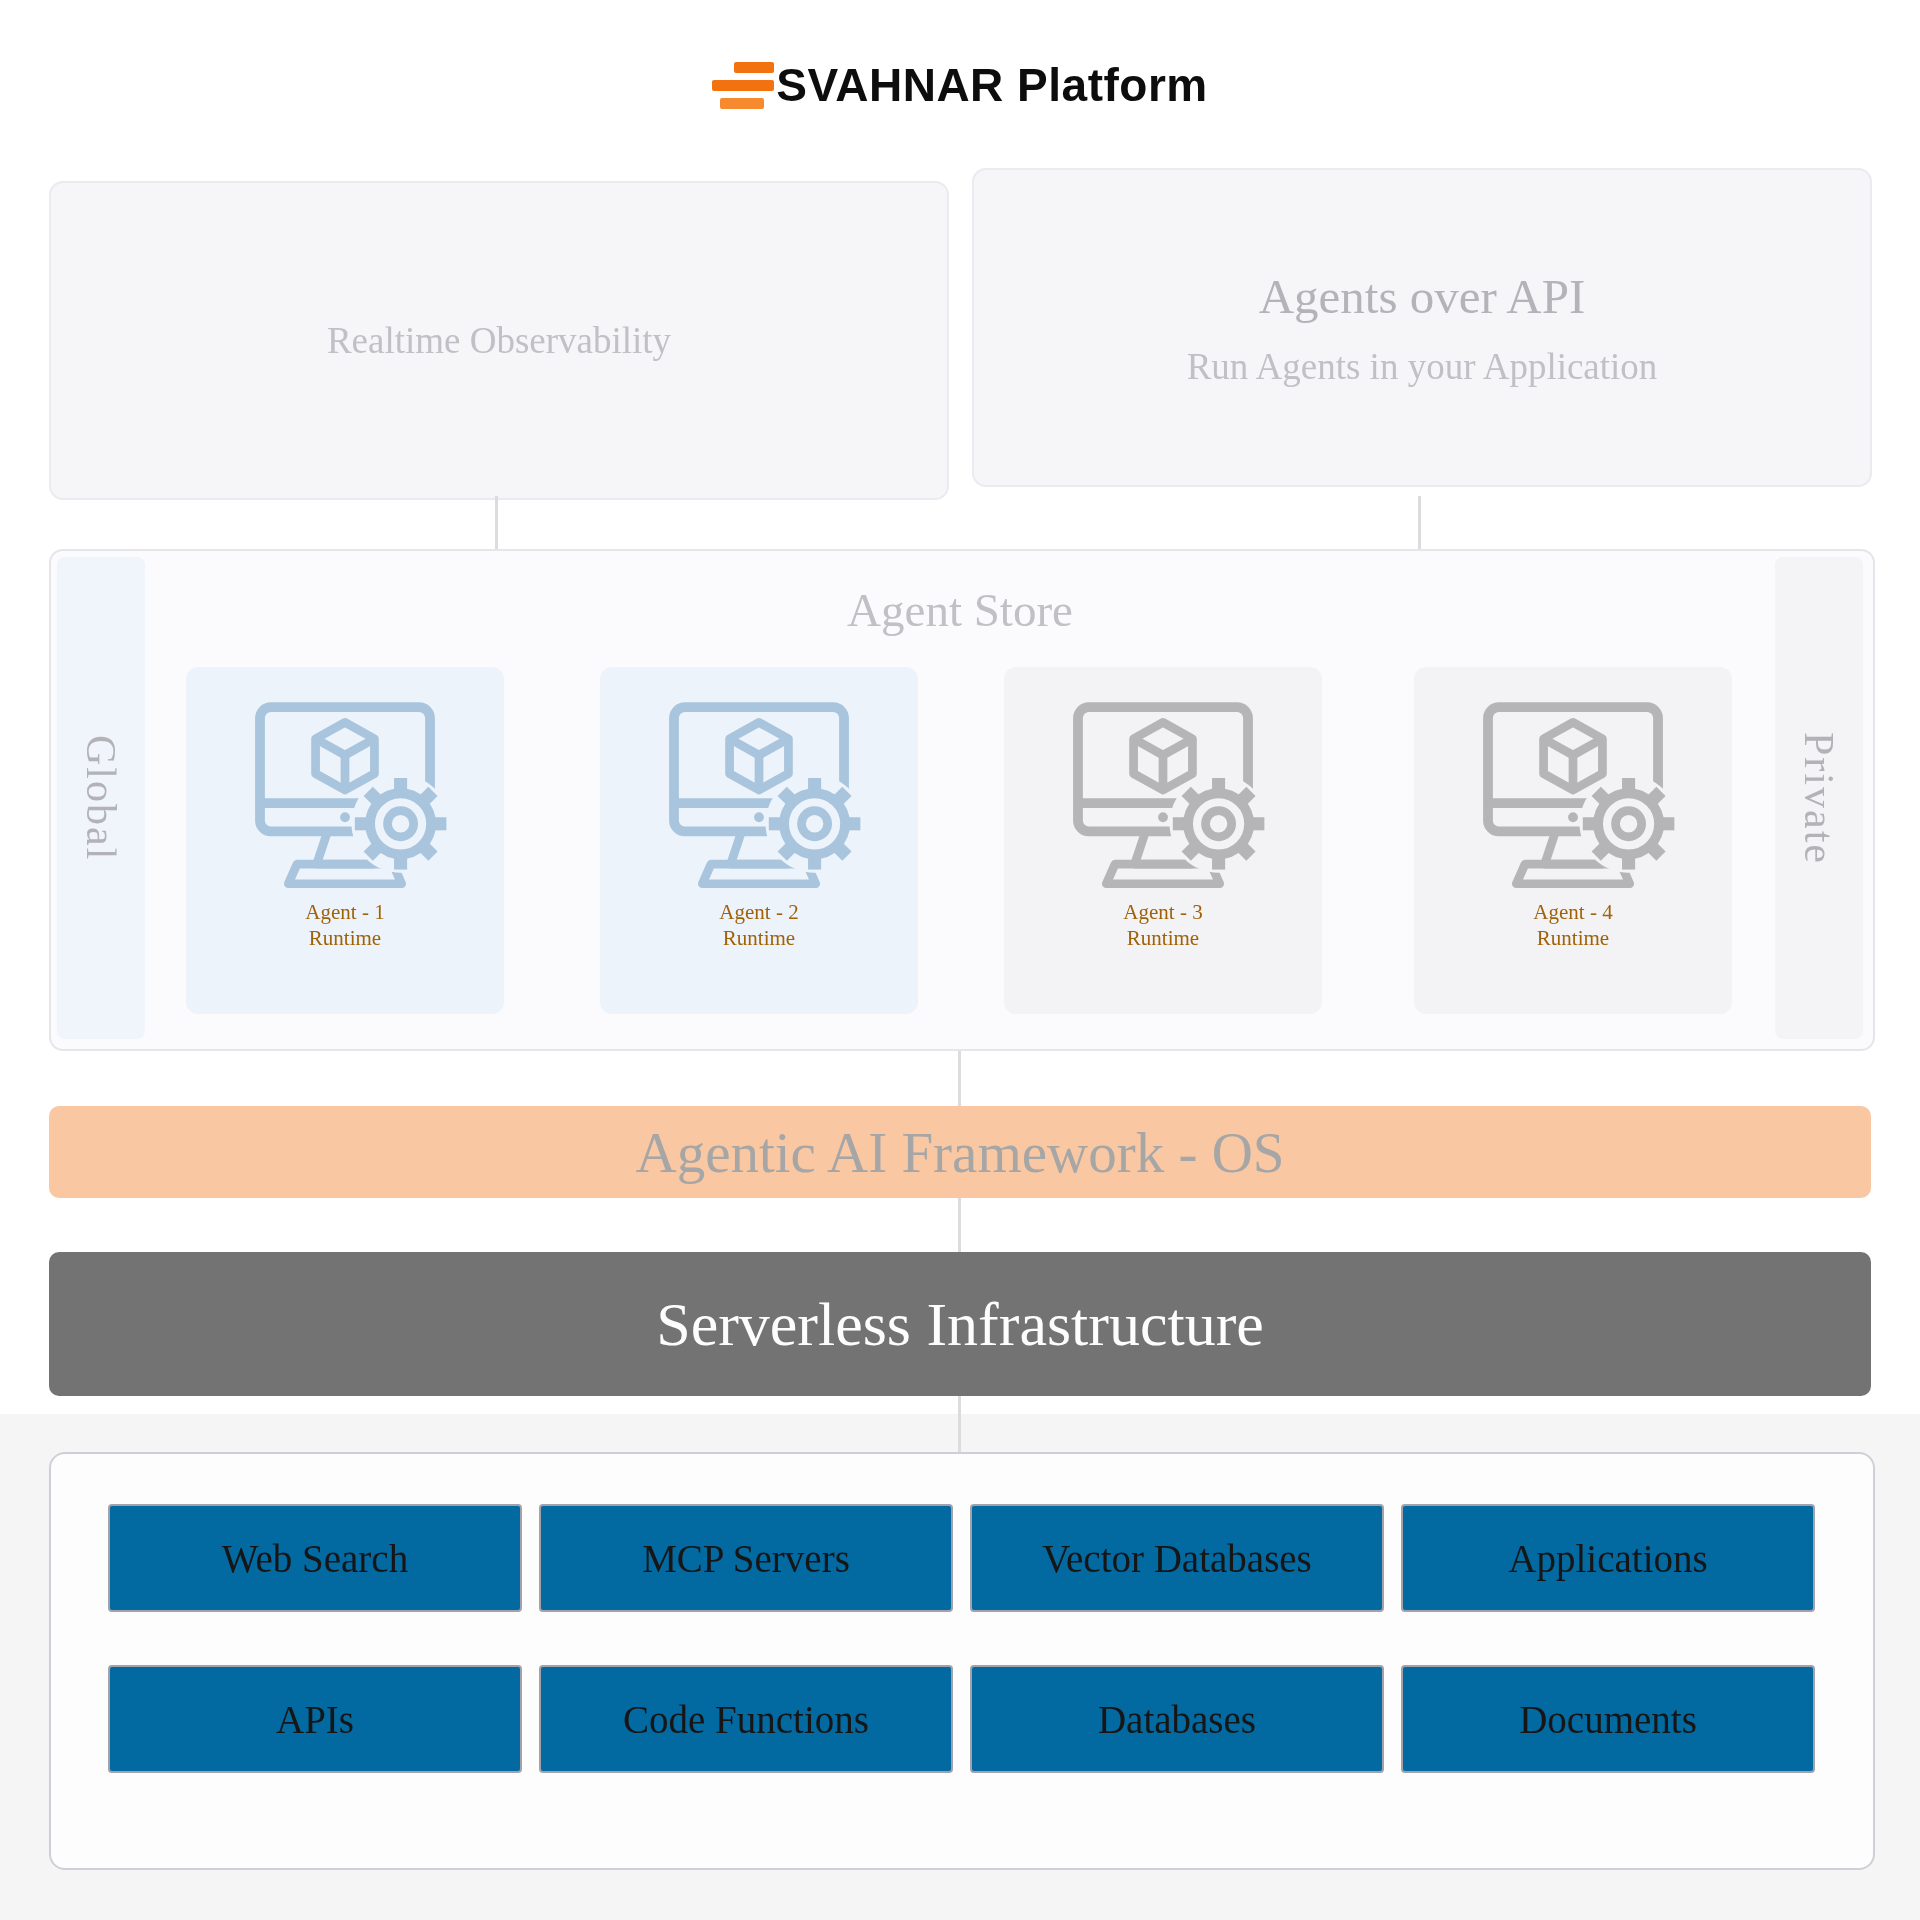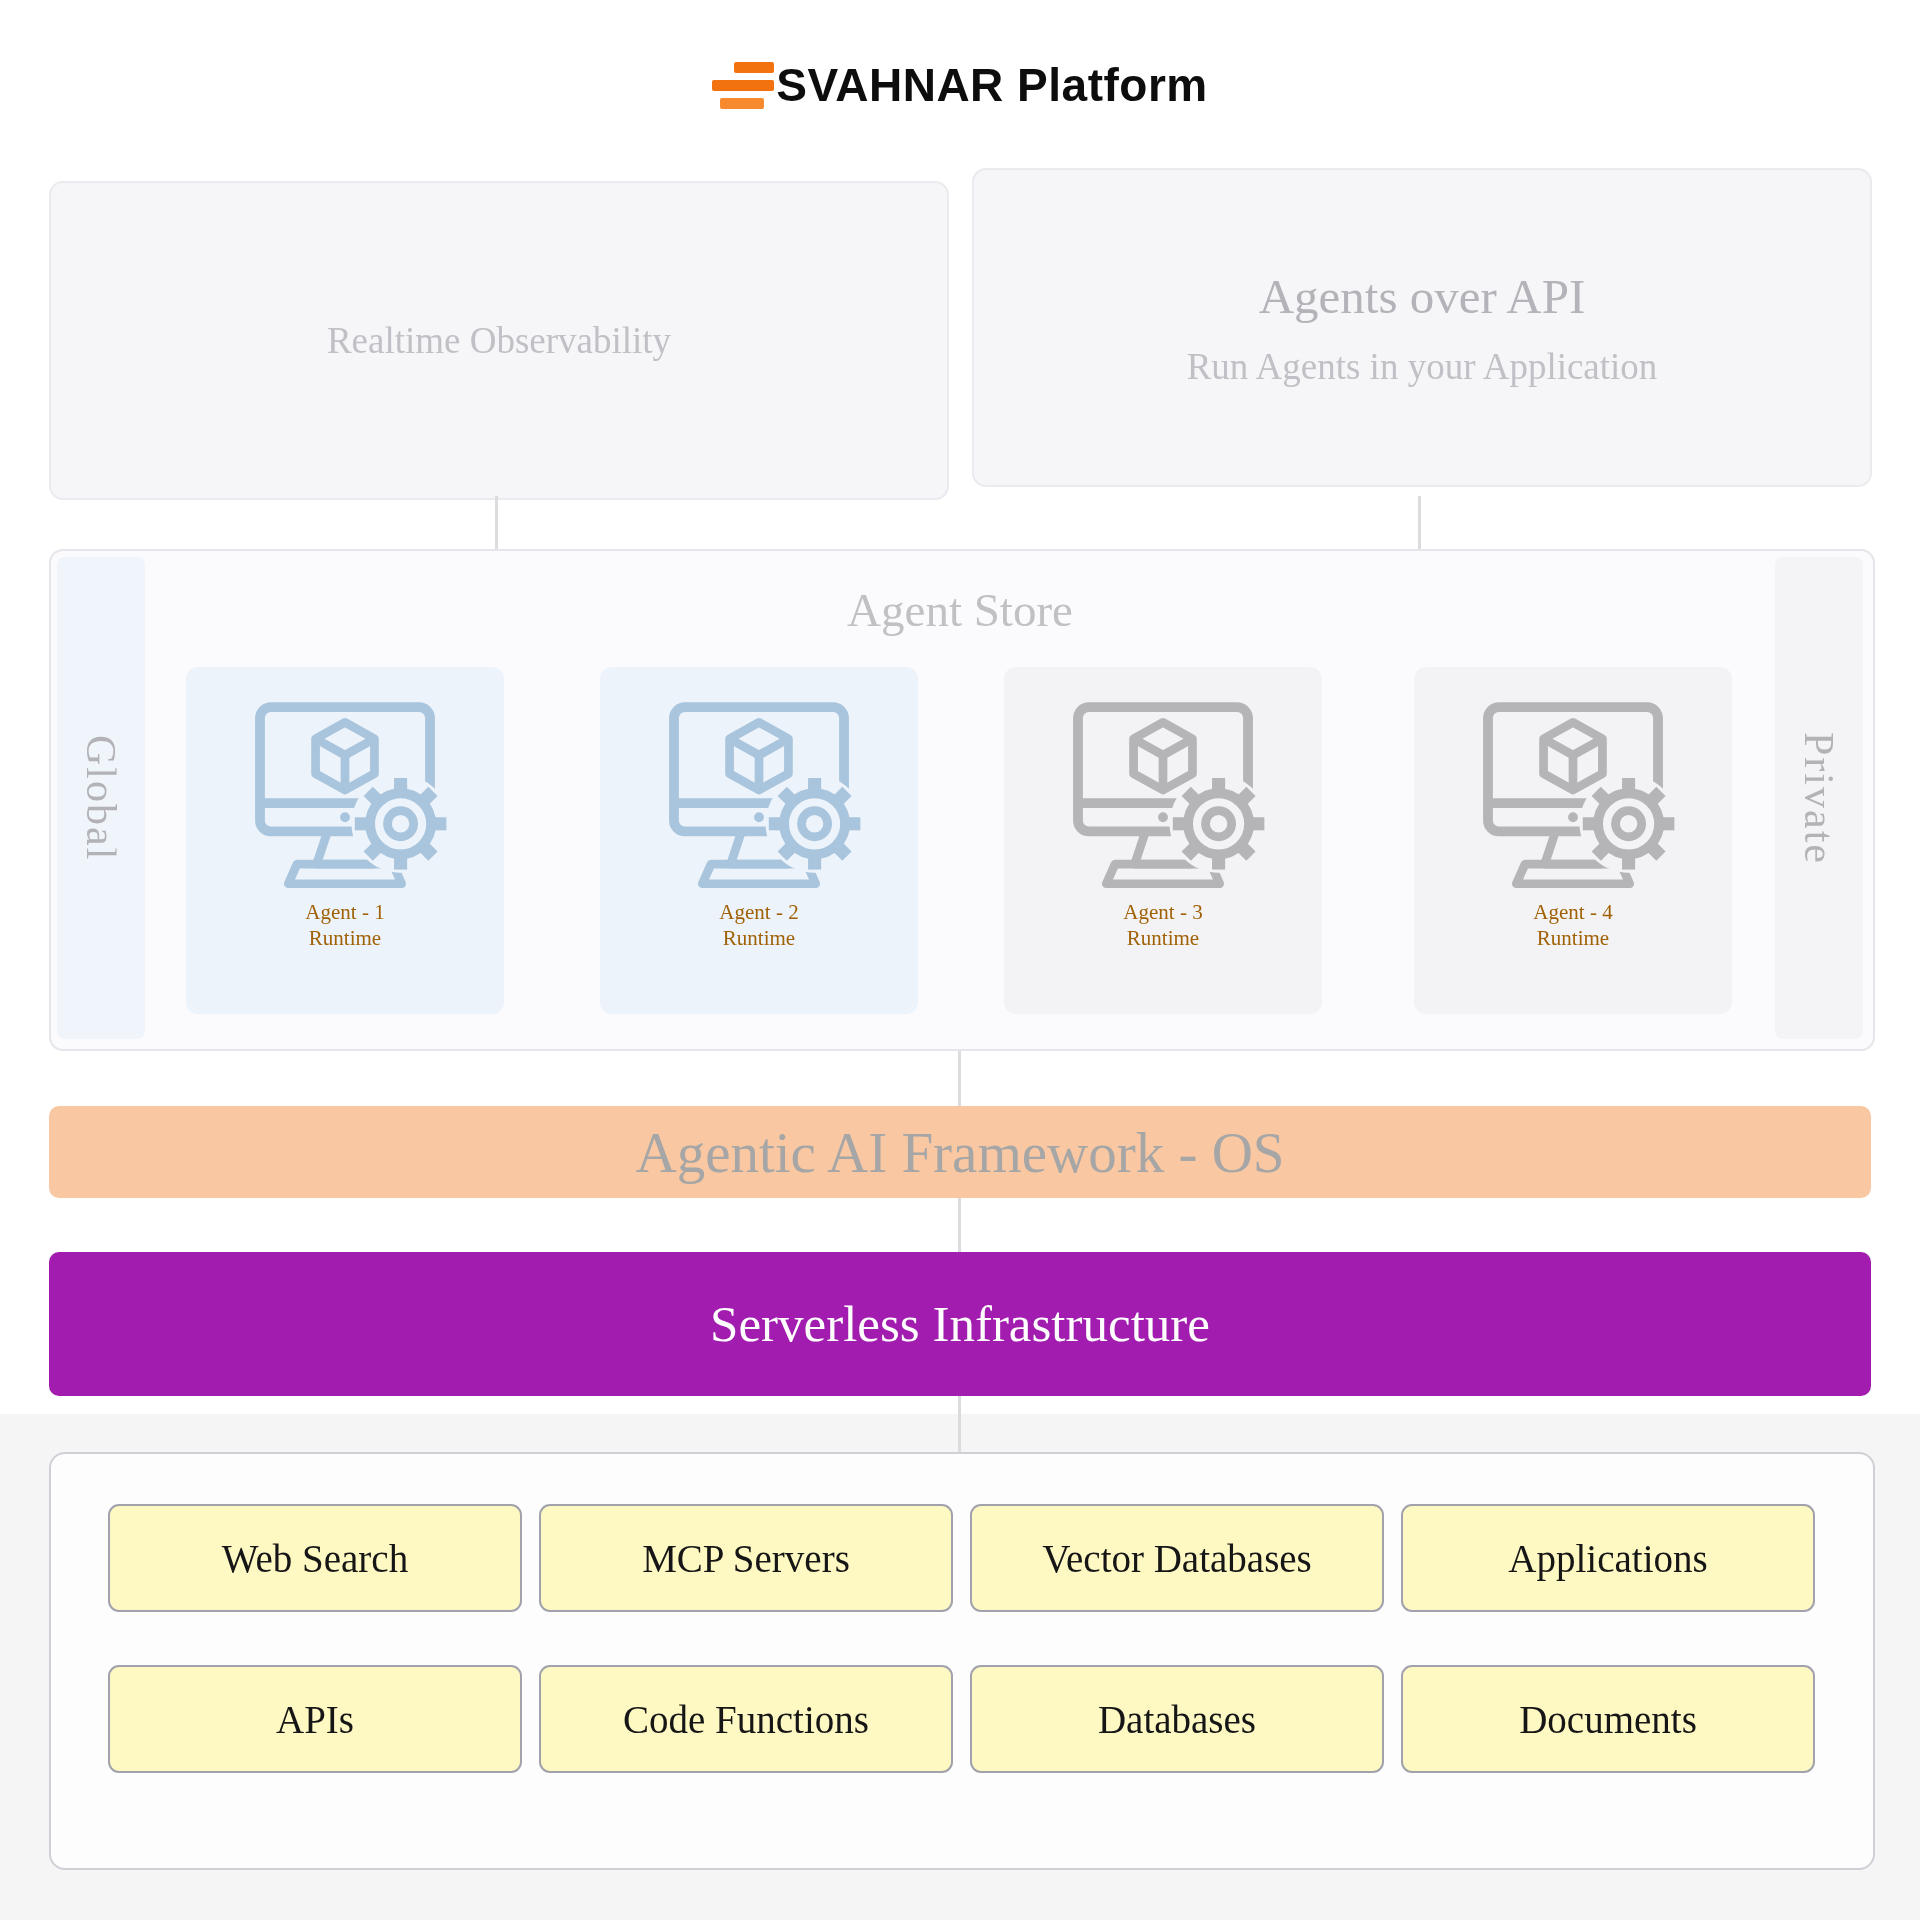--- a/index.html
+++ b/index.html
@@ -45,26 +45,26 @@
   .agent-card.gray{background:#f3f3f5;--iconbg:#f3f3f5;}
   .agent-card.gray .icon{color:#b5b5b7;}
   #agent1{left:186px;} #agent2{left:600px;} #agent3{left:1004px;} #agent4{left:1414px;}
   .agent-card .icon{width:228px;height:218px;}
   .agent-card .icon svg{width:100%;height:100%;}
   .agent-card .name,.agent-card .sub{font-size:21px;color:#a16207;line-height:1.25;text-align:center;}
 
   
   #banner-os{left:49px;top:1106px;width:1822px;height:92px;background:#f9c7a2;border-radius:10px;
              display:flex;align-items:center;justify-content:center;font-size:57px;color:#a6a6a6;}
-  #banner-infra{left:49px;top:1252px;width:1822px;height:144px;background:#a21caf;border-radius:10px;
-                display:flex;align-items:center;justify-content:center;font-size:51px;color:#fdfdfd;}
+  #banner-infra{left:49px;top:1252px;width:1822px;height:144px;background:#737373;border-radius:10px;
+                display:flex;align-items:center;justify-content:center;font-size:62px;color:#fdfdfd;}
 
   
   #integrations{left:49px;top:1452px;width:1822px;height:414px;background:#fdfdfe;border:2px solid #cfcfd6;border-radius:16px;}
-  .int-box{position:absolute;width:410px;height:104px;background:#fef9c3;border:2px solid #a2a2ac;border-radius:11px;
+  .int-box{position:absolute;width:410px;height:104px;background:#0369a1;border:2px solid #a2a2ac;border-radius:4px;
            display:flex;align-items:center;justify-content:center;font-size:39px;color:#161616;}
   .r1{top:1504px;} .r2{top:1665px;}
   .c1{left:108px;} .c2{left:539px;} .c3{left:970px;} .c4{left:1401px;}
 </style>
 </head>
 <body>
 
 <svg width="0" height="0" style="position:absolute">
   <symbol id="agent-icon" viewBox="0 0 200 200" fill="none" stroke="currentColor">
 

